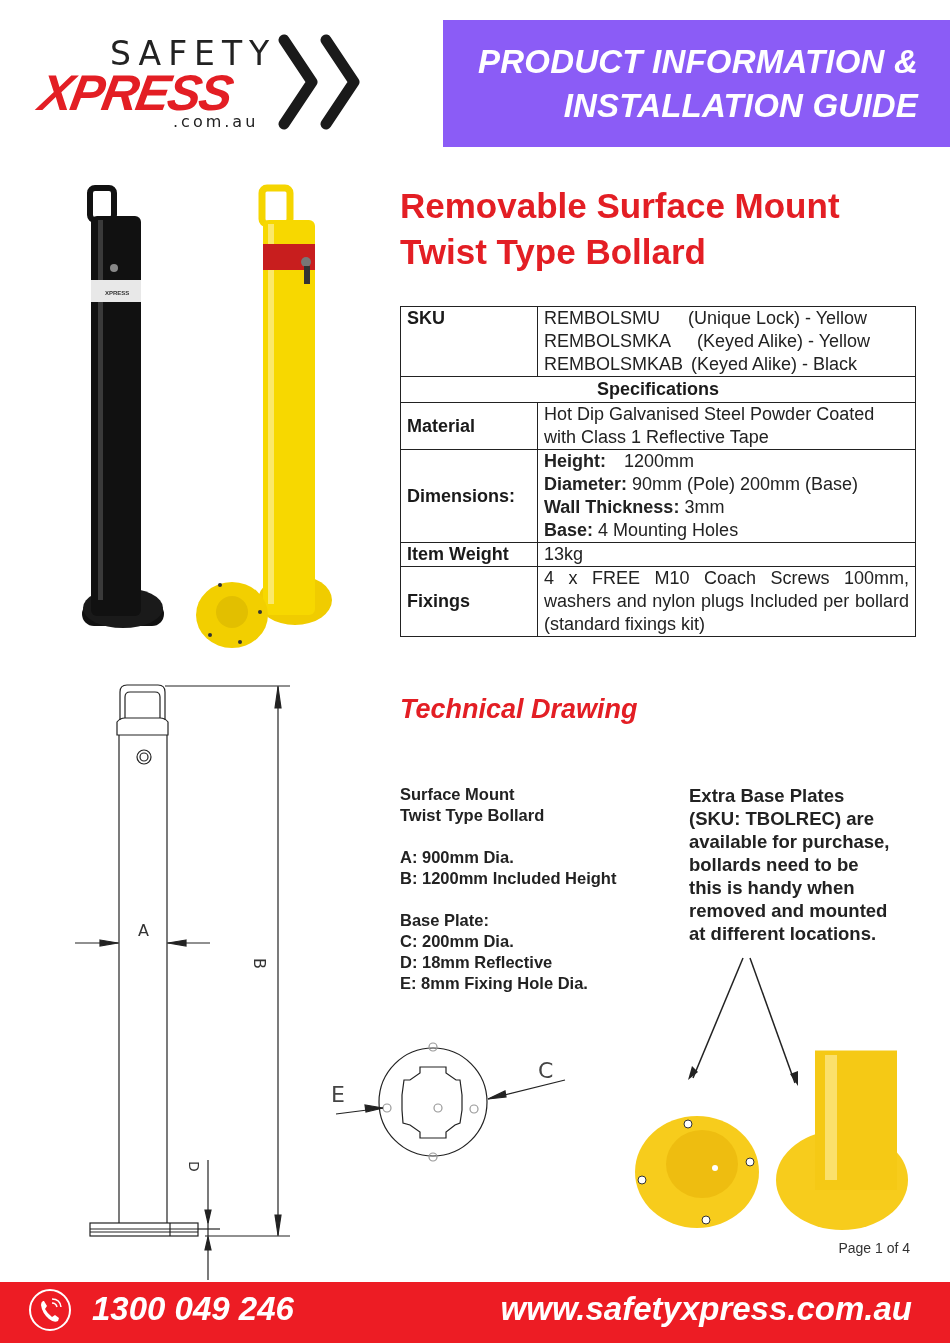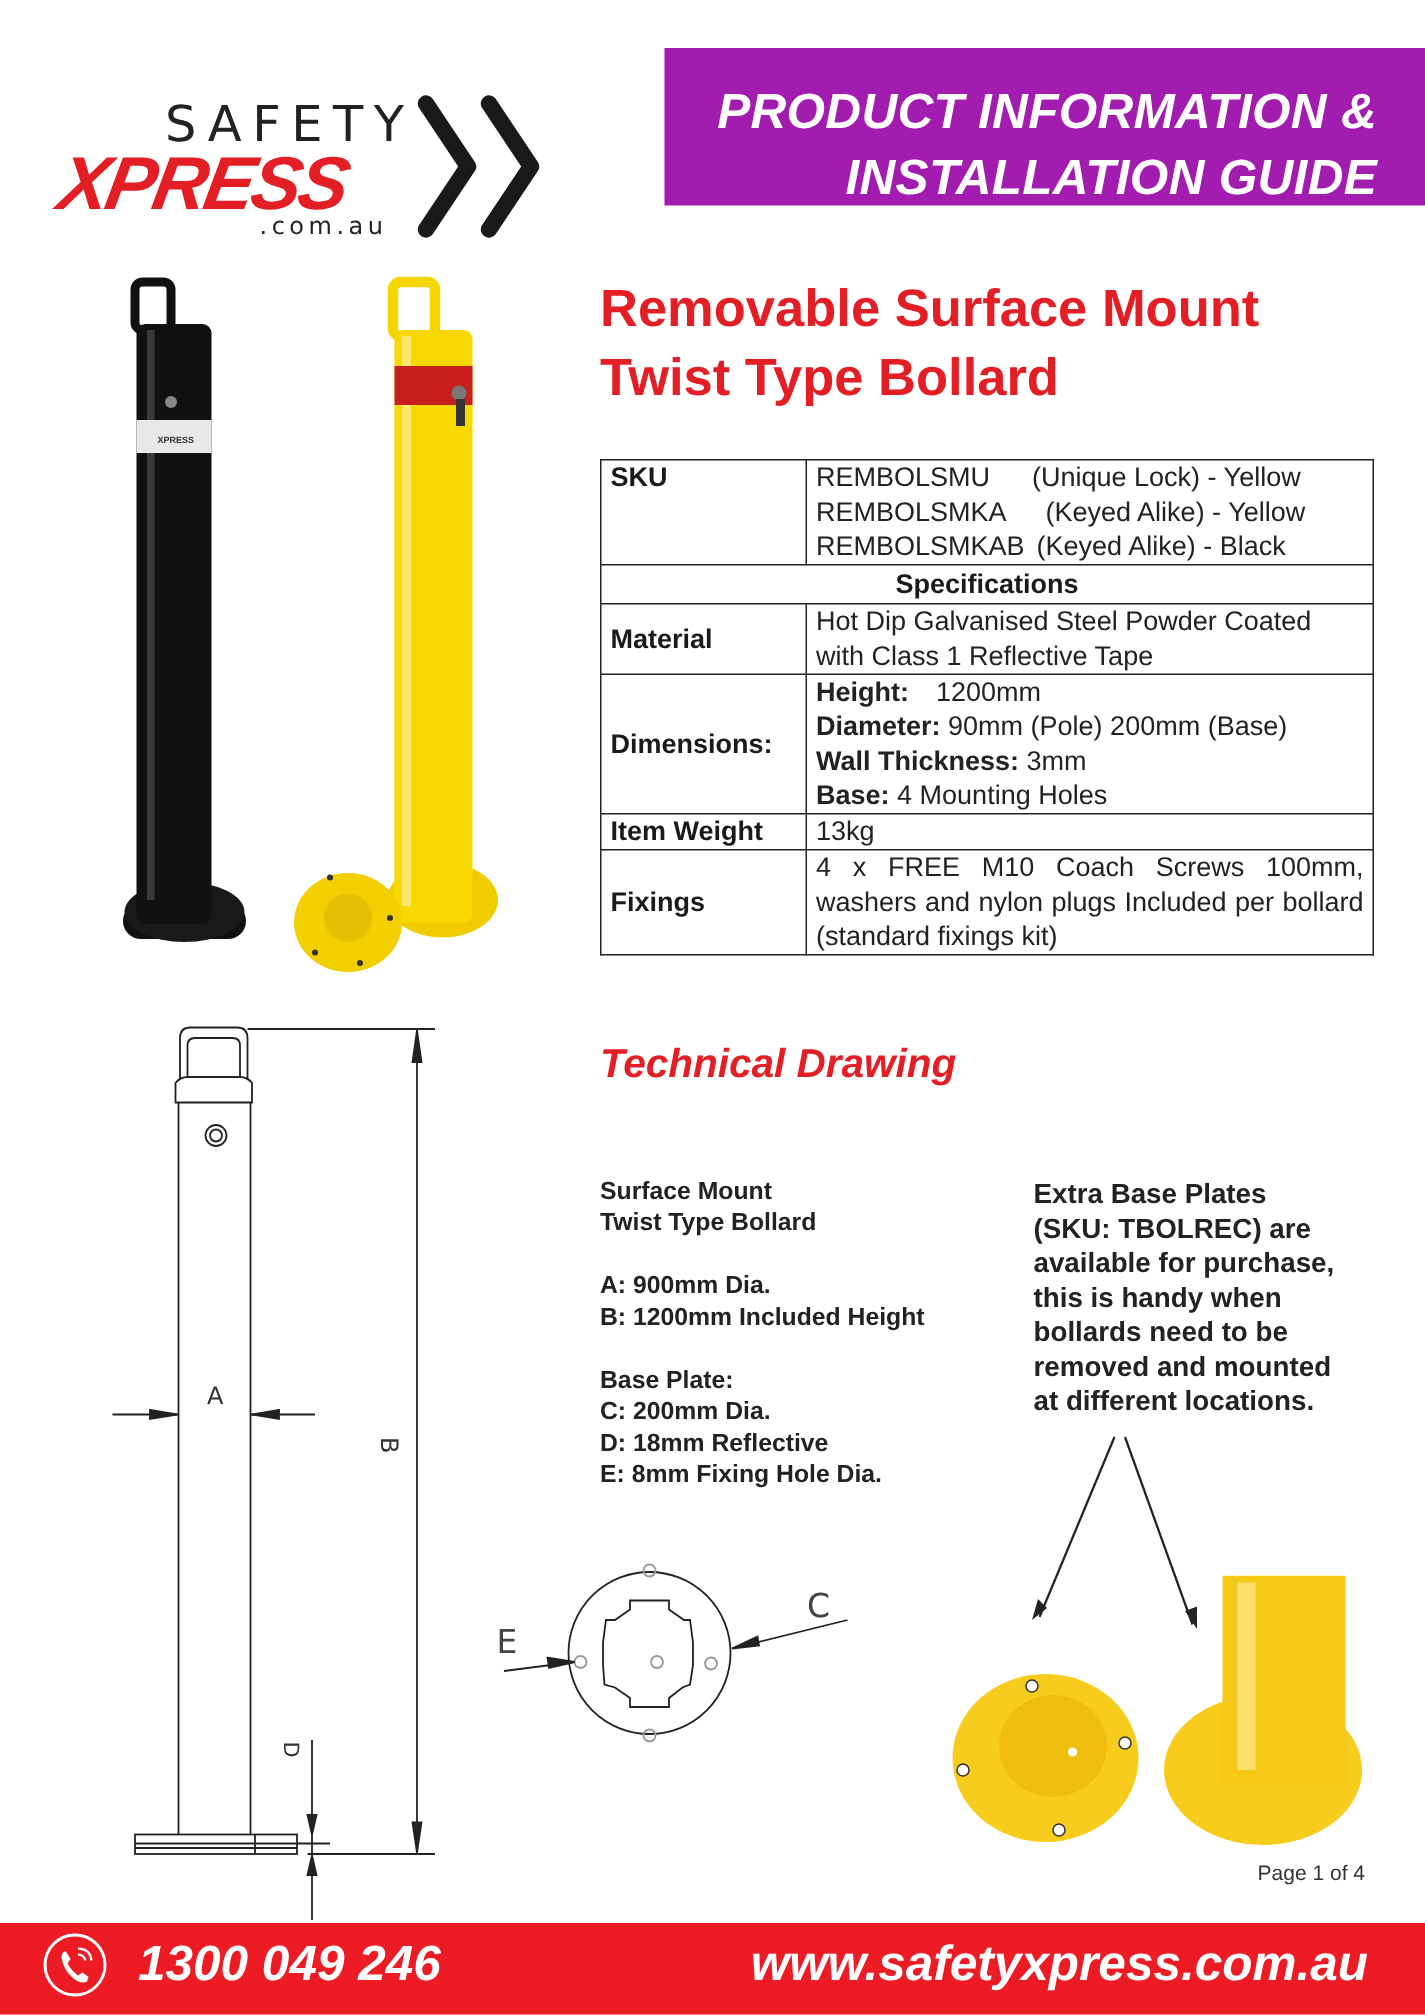--- a/index.html
+++ b/index.html
@@ -1,28 +1,28 @@
 <!DOCTYPE html>
 <html><head>
 <meta charset="utf-8">
 <style>
   html, body { margin:0; padding:0; }
   body { width:950px; height:1343px; position:relative; background:#ffffff; overflow:hidden;
          font-family:"Liberation Sans", sans-serif; color:#1a1a1a; }
   .abs { position:absolute; }
 
   
-  .logo { left:38px; top:30px; width:330px; height:100px;margin-top:29px; }
+  .logo { left:38px; top:30px; width:330px; height:100px; }
   .logo-safety { position:absolute; left:72px; top:4px; font-size:33px; letter-spacing:7px; color:#222; font-family:"DejaVu Sans", sans-serif; font-weight:normal; }
   .logo-xpress { position:absolute; left:2px; top:38px; font-size:50px; font-weight:bold; font-style:italic; color:#e31e24; letter-spacing:-2px; transform:skewX(-10deg); line-height:1; }
   .logo-comau { position:absolute; left:135px; top:82px; font-size:16px; letter-spacing:3px; color:#222; font-family:"DejaVu Sans", sans-serif; }
   .logo-chevrons { position:absolute; left:238px; top:4px; }
 
   
-  .banner { left:443px; top:32px; width:507px; height:105px; background:#a21caf; }
+  .banner { left:443px; top:20px; width:507px; height:127px; background:#8b5cf6; }
   .banner-text { position:absolute; right:32px; top:20px; text-align:right; color:#fff; font-weight:bold; font-style:italic;
                  font-size:33px; line-height:44px; letter-spacing:0.2px; }
 
   
   .prod-title { left:400px; top:183px; color:#e31e24; font-weight:bold; font-size:35px; line-height:46px; }
 
   
   .spec { left:400px; top:306px; width:516px; border-collapse:collapse; font-size:18px; line-height:23px; }
   .spec td { border:1.5px solid #222; padding:0 6px; vertical-align:middle; }
   .spec .hdr { text-align:center; font-weight:bold; height:25px; }
@@ -203,22 +203,22 @@
   <p><span>Base Plate:</span><br>
      <span>C: 200mm Dia.</span><br>
      <span>D: 18mm Reflective</span><br>
      <span>E: 8mm Fixing Hole Dia.</span></p>
 </div>
 
 <div class="abs extra">
   <div>Extra Base Plates</div>
   <div>(SKU: TBOLREC) are</div>
   <div>available for purchase,</div>
+  <div>bollards need to be</div>
   <div>this is handy when</div>
-  <div>bollards need to be</div>
   <div>removed and mounted</div>
   <div>at different locations.</div>
 </div>
 
 <svg class="abs extra-img" viewBox="0 0 300 290">
   <line x1="123" y1="8" x2="73" y2="128" stroke="#222" stroke-width="1.5"></line>
   <path d="M68 130 L72 116 L78 122 Z" fill="#222"></path>
   <line x1="130" y1="8" x2="175" y2="133" stroke="#222" stroke-width="1.5"></line>
   <path d="M178 136 L170 124 L178 121 Z" fill="#222"></path>
 

